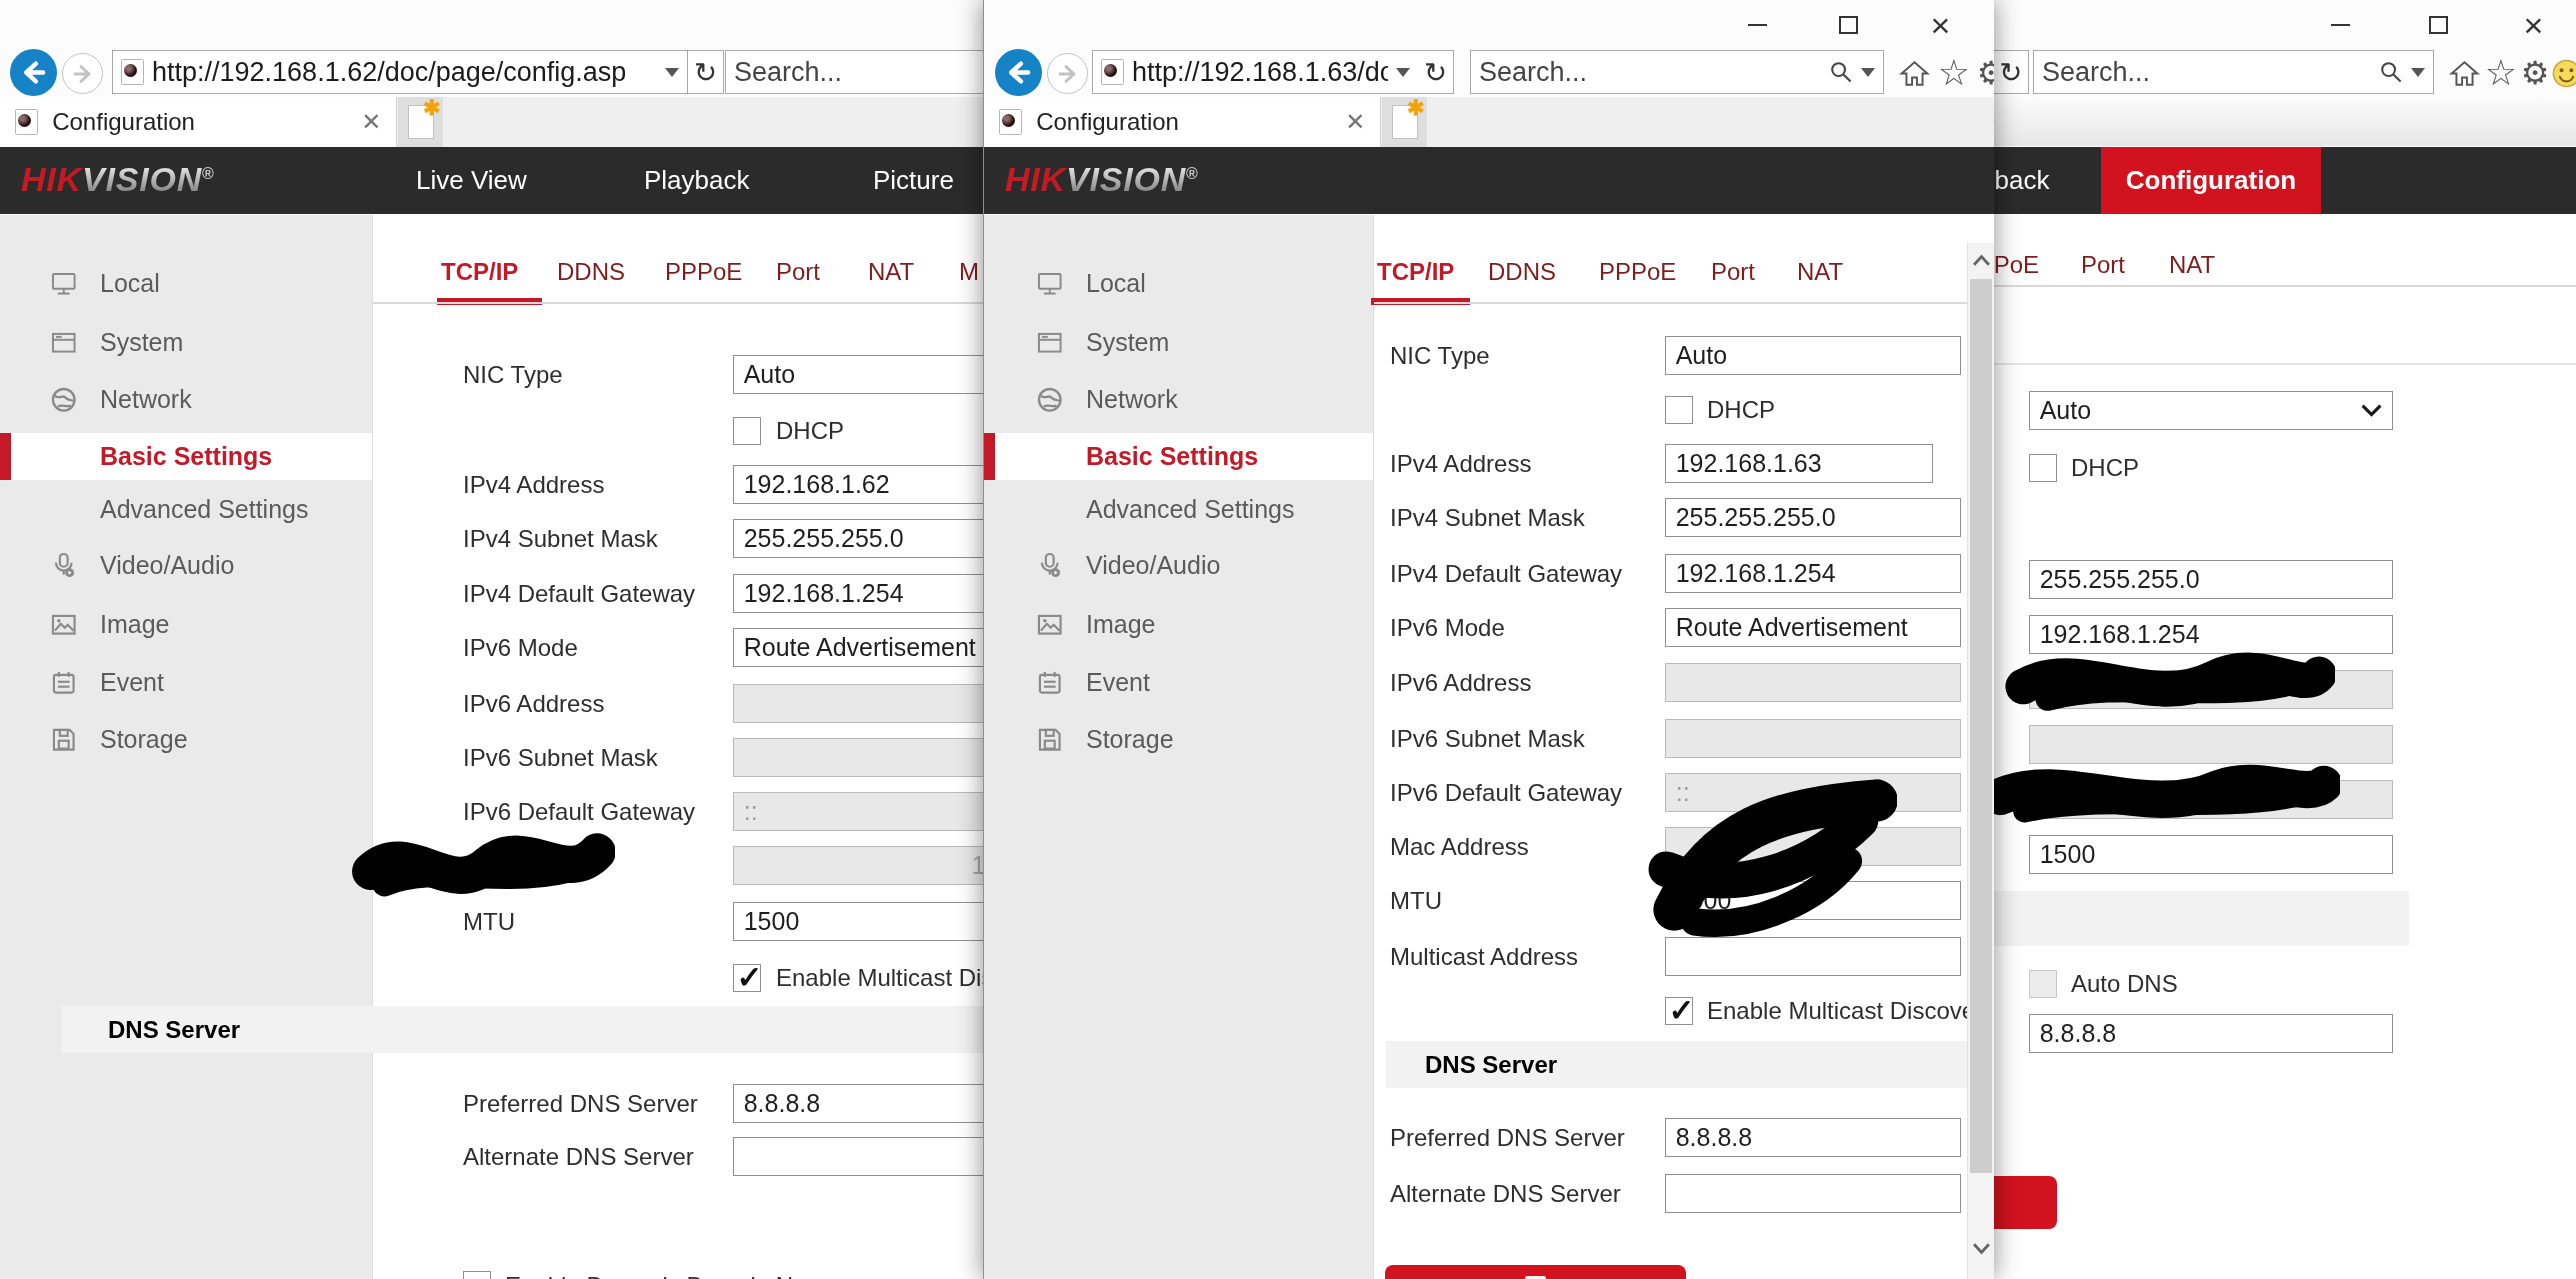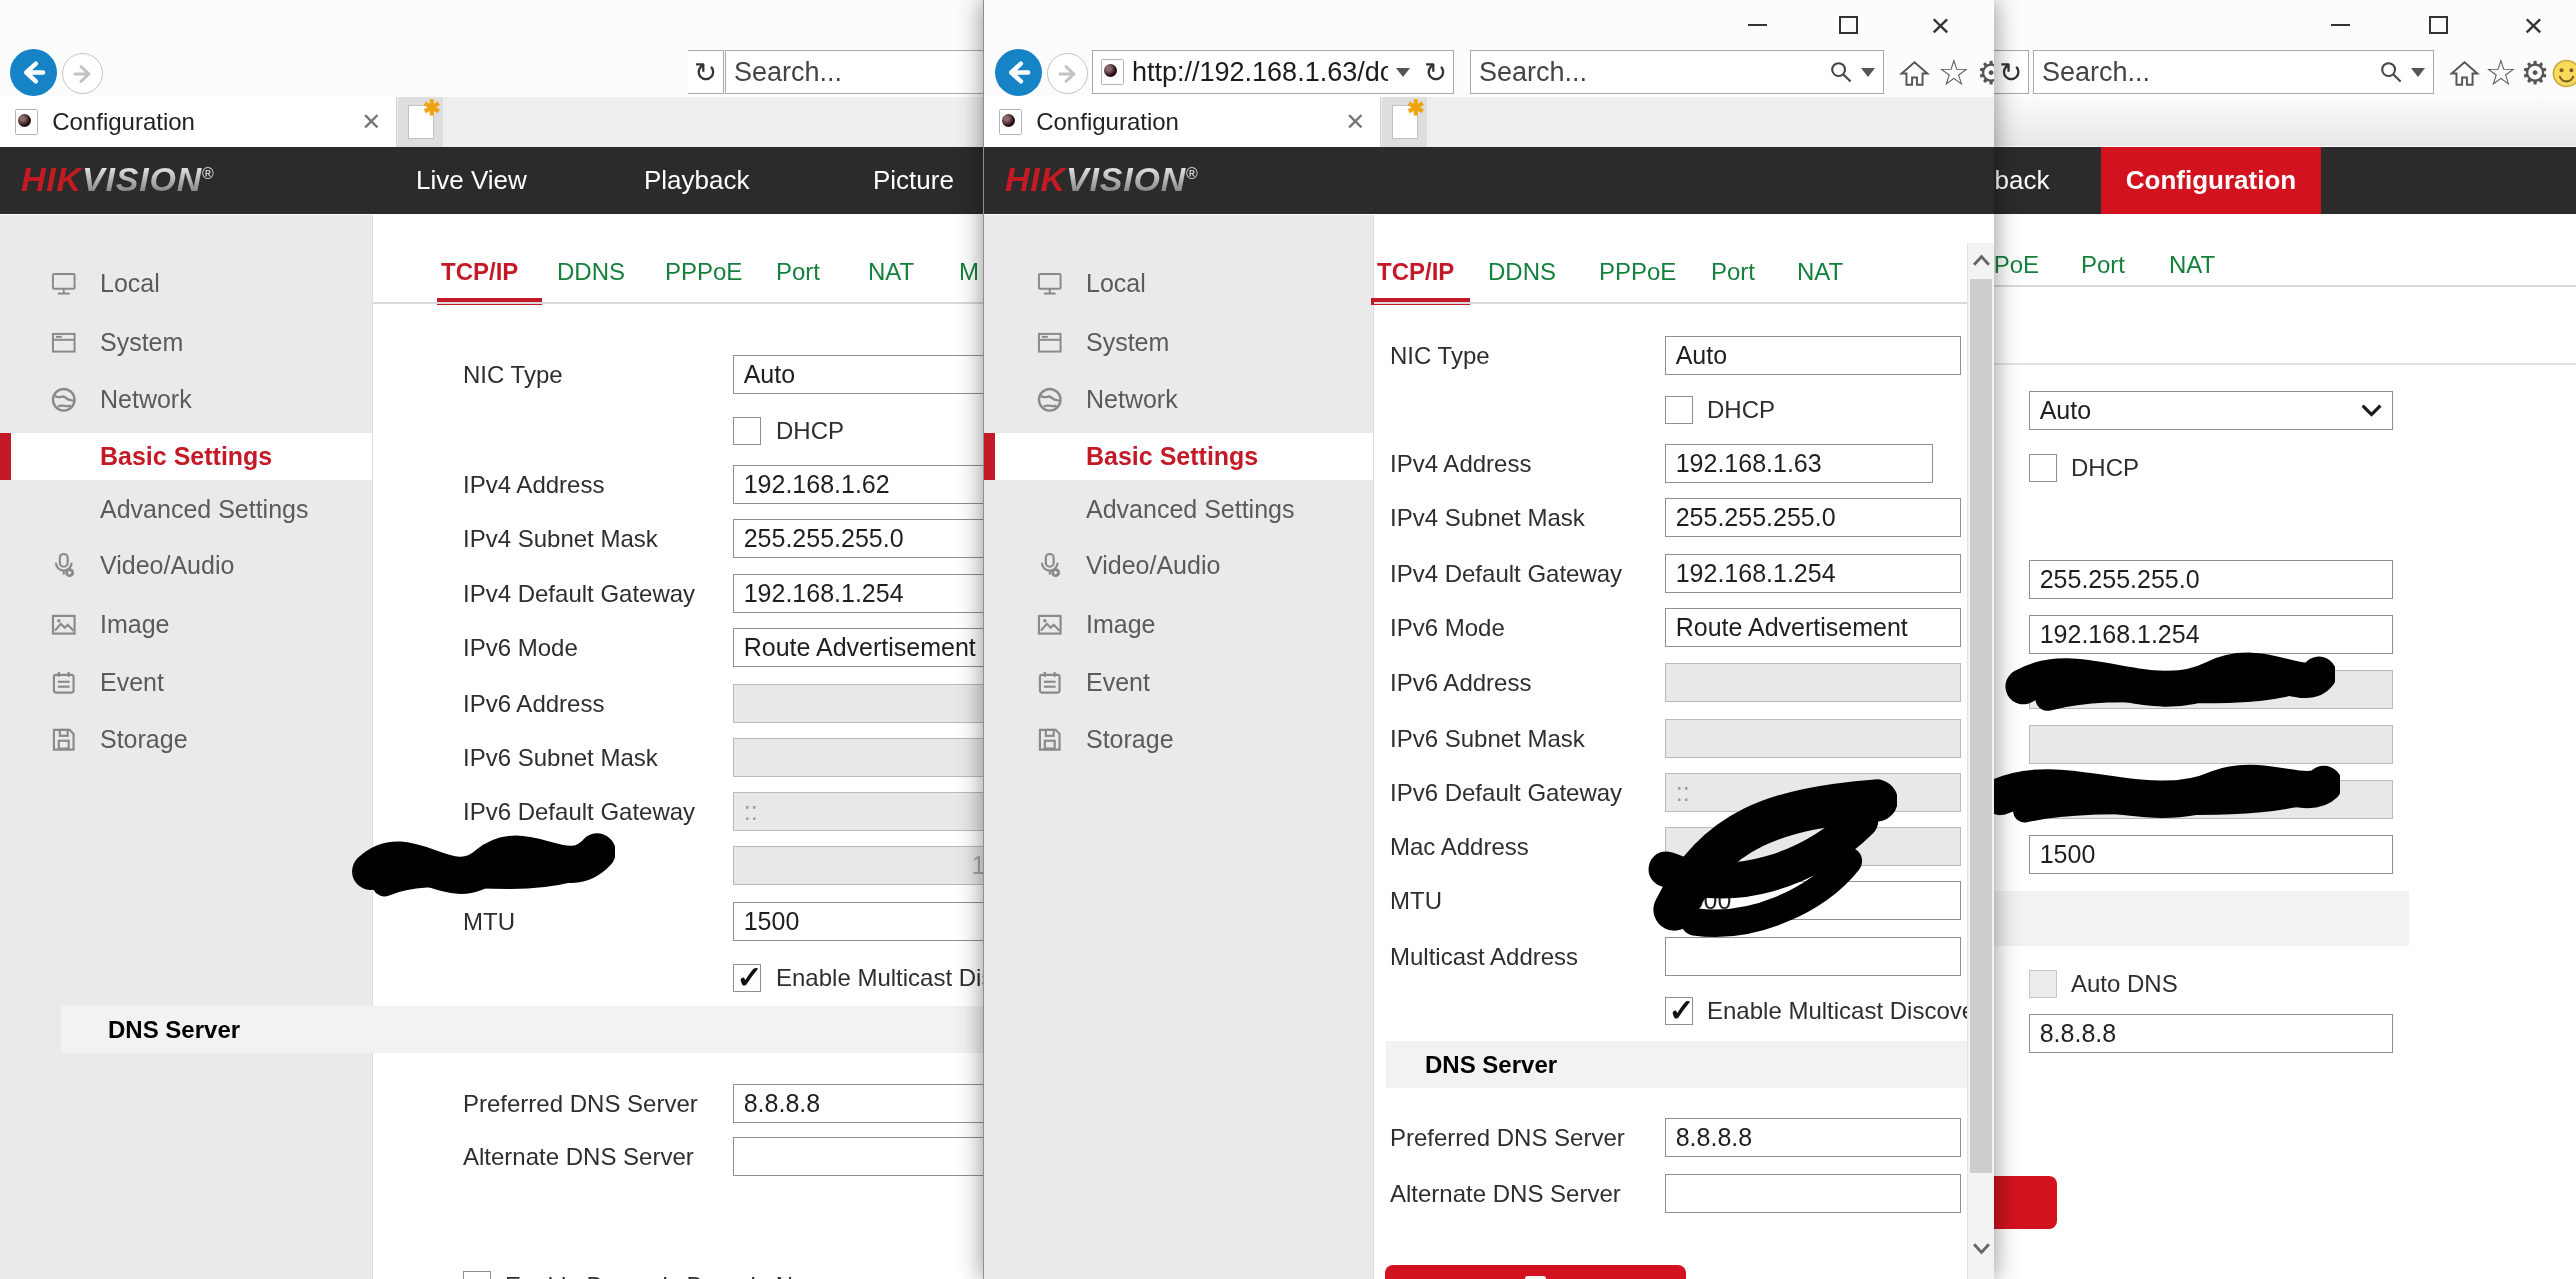--- a/index.html
+++ b/index.html
@@ -61,21 +61,21 @@
            font-size:26px;color:#fff}
   .navitem.cfg{background:#d2131f;padding:0 37px;font-weight:bold}
   .page{position:absolute;top:215px;left:0;right:0;bottom:0;background:#fff}
   .sidebar{position:absolute;left:0;top:0;bottom:0;background:#eaeaea;border-right:0.8px solid #dcdcdc}
   .sitem{position:absolute;left:0;right:0;height:47px}
   .sitem .slabel{position:absolute;left:100px;line-height:47px;font-size:25px;color:#5b5b5b;white-space:nowrap}
   .sitem.sel .slabel{color:#c41a28;font-weight:bold}
   .sicon{position:absolute;left:50px;top:9.7px;width:27.5px;height:27.5px}
   .selband{position:absolute;left:0;right:0;height:47px;background:#fff}
   .selbar{position:absolute;left:0;top:0;bottom:0;width:11.3px;background:#c41a28}
-  .ctab{position:absolute;height:34px;font-size:24px;color:#15803d;white-space:nowrap}
+  .ctab{position:absolute;height:34px;font-size:24px;color:#7f1d1d;white-space:nowrap}
   .ctab.active{color:#c41a28;font-weight:bold}
   .tabline{position:absolute;height:6.5px;background:#c41a28}
   .divider{position:absolute;height:1.6px;background:#d9d9d9}
   .frm-label{position:absolute;font-size:24px;color:#2e2e2e;height:39px;line-height:39px;white-space:nowrap}
   .fld{position:absolute;height:39px;box-sizing:border-box;border:1.6px solid #8f8f8f;background:#fff;
        font-size:25px;color:#1f1f1f;display:flex;align-items:center;padding:0 9.7px;overflow:hidden}
   .fld.dis{background:#e8e8e8;border-color:#b9b9b9;color:#9b9b9b}
   .fld .hintfrag{margin-left:auto;color:#a8a8a8}
   .selchev{margin-left:auto;flex:0 0 auto}
   .chkbox{position:absolute;width:27.5px;height:27.5px;box-sizing:border-box;border:1.6px solid #8f8f8f;background:#fff}
@@ -105,20 +105,27 @@
     <div class="roundbtn back" style="left:9.7px">
       <svg width="29" height="29" viewBox="0 0 36 36">
           <path d="M21 7 L9 18 L21 29 M9 18 H30" stroke="#fff" stroke-width="5.5" fill="none" stroke-linecap="round" stroke-linejoin="round"></path>
         </svg>
     </div>
     <div class="roundbtn fwd" style="left:62px">
       <svg width="24" height="24" viewBox="0 0 36 36">
           <path d="M15 7 L27 18 L15 29 M6 18 H27" stroke="#c3c3c3" stroke-width="4.5" fill="none" stroke-linecap="round" stroke-linejoin="round"></path>
         </svg>
     </div>
+    <div class="field" style="left:112px;width:576px">
+      <span class="favicon">
+          <span class="lens"></span>
+        </span>
+      <span class="urltext">http://192.168.1.62/doc/page/config.asp</span>
+      <span class="dropdn"></span>
+    </div>
     <div class="refreshbtn" style="left:688px">↻</div>
     <div class="field" style="left:725px;width:275px">
       <span class="searchtext">Search...</span>
     </div>
     <div class="tabrow">
       <div class="btab">
         <span class="favicon">
             <span class="lens"></span>
           </span>
         <span>Configuration</span>

